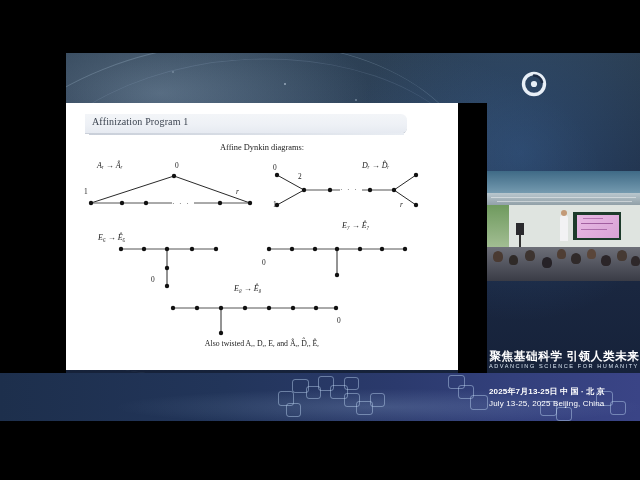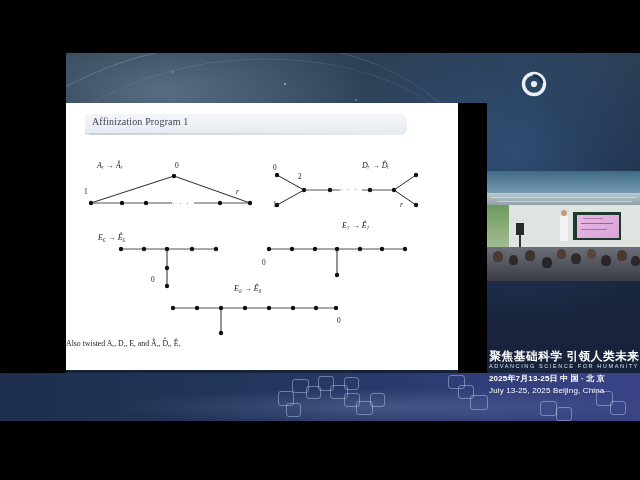--- a/index.html
+++ b/index.html
@@ -60,21 +60,21 @@
   .logo-txt{position:absolute;left:31px;top:0;width:82px;color:#eef4fb;}
   .lt1{font-size:4.1px;letter-spacing:.62px;line-height:6px;color:#c9d9ea;white-space:nowrap;}
   .lt2{font-size:11.2px;font-weight:bold;letter-spacing:.1px;line-height:12px;white-space:nowrap;color:#fff;}
   .lt3{font-size:6.4px;letter-spacing:1.5px;line-height:8px;white-space:nowrap;color:#e4edf7;}
   .lt4{font-size:2.9px;letter-spacing:.5px;line-height:5px;white-space:nowrap;color:#93a9c0;}
 
   
   .slogan{position:absolute;left:489px;top:349px;width:151px;}
   .sl-cn{font-size:11.6px;font-weight:bold;color:#fff;letter-spacing:.6px;line-height:13px;white-space:nowrap;text-align:center;}
   .sl-en{font-size:5.6px;color:#d6e2ef;letter-spacing:1.55px;line-height:8px;white-space:nowrap;}
-  .sl-d1{font-size:8px;font-weight:bold;color:#fff;letter-spacing:.15px;line-height:12px;white-space:nowrap;margin-top:3px;}
+  .sl-d1{font-size:8px;font-weight:bold;color:#fff;letter-spacing:.15px;line-height:12px;white-space:nowrap;margin-top:16px;}
   .sl-d2{font-size:8px;font-weight:normal;color:#fff;letter-spacing:.15px;line-height:11px;white-space:nowrap;}
 
   
   .mask{position:absolute;background:#000;}
 
   
   .slide{position:absolute;left:66px;top:103px;width:392px;height:267px;background:#fff;}
   .slide-titlebar{position:absolute;left:19px;top:11px;width:322px;height:19px;
     background:linear-gradient(180deg,#f3f5f8 0%,#eef1f6 55%,#e6eaf1 100%);
     border-radius:0 6px 6px 0;
@@ -82,21 +82,21 @@
   .slide-title{position:absolute;left:26px;top:13px;font-size:10px;color:#3c4450;
     font-family:Liberation Serif, serif;letter-spacing:.15px;}
   .slide-title-underline{position:absolute;left:23px;top:30px;width:315px;height:2px;
     background:linear-gradient(90deg,#c9cfd9,#e9edf3);}
 
   .dyn-head{position:absolute;left:0;top:40px;width:392px;text-align:center;
     font-family:"Liberation Serif",serif;font-size:8.4px;color:#222;}
   .flabel{position:absolute;font-family:"Liberation Serif",serif;font-size:8px;
     font-style:italic;color:#222;white-space:nowrap;}
   .nlabel{position:absolute;font-family:"Liberation Serif",serif;font-size:7.4px;color:#222;}
-  .caption{position:absolute;left:0;top:236px;width:392px;
+  .caption{position:absolute;left:0;top:236px;width:392px;text-align:center;
     font-family:"Liberation Serif",serif;font-size:7.8px;color:#222;}
   .dots{position:absolute;font-family:"Liberation Serif",serif;font-size:8px;color:#555;letter-spacing:1.2px;}
 
   svg.dyn{position:absolute;overflow:visible;}
   .dyn circle{fill:#111;}
   .dyn line{stroke:#555;stroke-width:1;}
   .dyn line.dark{stroke:#111;stroke-width:.9;}
 </style>
 </head>
 <body>
@@ -183,20 +183,21 @@
   <div class="mask" style="left:0;top:53px;width:66px;height:320px;"></div>
   <div class="mask" style="left:458px;top:103px;width:29px;height:270px;"></div>
   <div class="mask" style="left:458px;top:281px;width:29px;height:92px;"></div>
 
   <div class="slide">
 
     <div class="slide-titlebar"></div>
     <div class="slide-title-underline"></div>
     <div class="slide-title">Affinization Program 1</div>
 
+    <div class="dyn-head">Affine Dynkin diagrams:</div>
 
     <div class="flabel" style="left:31px;top:58px;">Aᵣ → Âᵣ</div>
     <div class="nlabel" style="left:109px;top:58px;">0</div>
     <div class="nlabel" style="left:18px;top:84px;">1</div>
     <div class="nlabel" style="left:170px;top:84px;font-style:italic;">r</div>
     <svg class="dyn" style="left:16px;top:66px;" width="175" height="40" viewBox="0 0 175 40">
       <line class="dark" x1="9" y1="34" x2="92" y2="7"></line>
       <line class="dark" x1="92" y1="7" x2="168" y2="34"></line>
       <line x1="9" y1="34" x2="168" y2="34"></line>
       <circle cx="92" cy="7" r="2.2"></circle>

